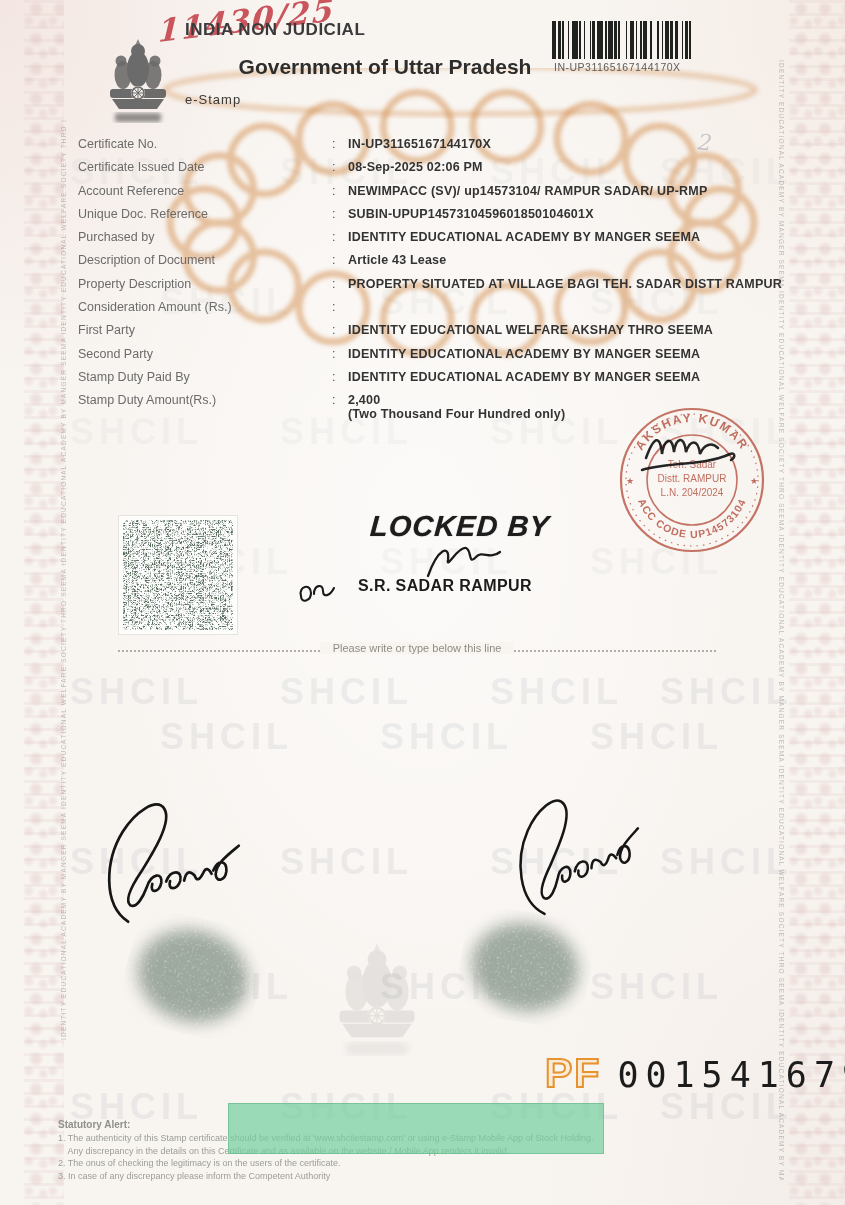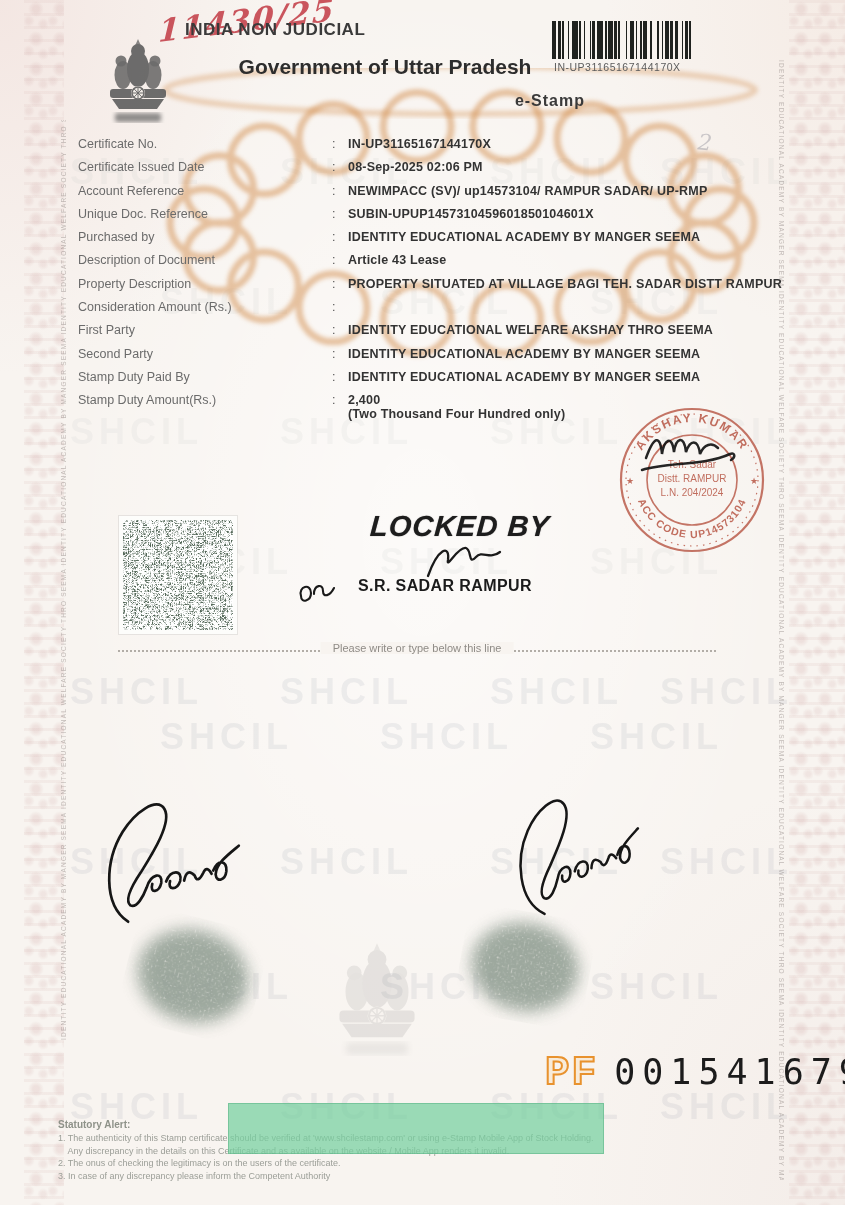--- a/index.html
+++ b/index.html
@@ -30,22 +30,22 @@
   .wm-emblem{position:absolute;left:318px;top:922px;width:118px;height:150px;opacity:.12;}
   
   .emblem{position:absolute;left:94px;top:16px;width:88px;height:126px;opacity:.88;}
   .hand-red{position:absolute;left:158px;top:2px;font-family:"DejaVu Serif",serif;
             font-style:italic;font-size:31px;color:#c23a44;transform:rotate(-7deg) skewX(-10deg);
             letter-spacing:2px;font-weight:bold;opacity:.85;}
   .t1{position:absolute;left:185px;top:20px;width:400px;
       font-size:17px;font-weight:bold;color:#3a3a3a;letter-spacing:.5px;}
   .t2{position:absolute;left:165px;top:55px;width:440px;text-align:center;
       font-size:21px;font-weight:bold;color:#2d2d2d;}
-  .t3{position:absolute;left:185px;top:92px;width:400px;text-align:right;
-      font-size:16px;font-weight:bold;color:#3a3a3a;letter-spacing:1px;}
+  .t3{position:absolute;left:185px;top:92px;width:400px;text-align:left;
+      font-size:13px;font-weight:normal;color:#3a3a3a;letter-spacing:1px;}
   .barcode{position:absolute;left:552px;top:21px;width:172px;height:38px;display:flex;align-items:stretch;}
   .barcode .b{height:100%;}
   .barcode-num{position:absolute;left:554px;top:61px;font-size:10.5px;color:#5c5c5c;letter-spacing:.5px;}
   .pencil2{position:absolute;left:698px;top:130px;font-size:22px;color:rgba(125,125,140,.38);
            font-family:"DejaVu Serif",serif;font-style:italic;transform:rotate(6deg);}
   .cloud{position:absolute;left:150px;top:68px;width:625px;height:295px;pointer-events:none;}
   
   .cert{position:absolute;left:78px;top:137px;width:705px;}
   .cert .row{display:flex;align-items:flex-start;min-height:23.3px;}
   .cert .lbl{width:254px;font-size:12.5px;color:#6b6b6b;}
@@ -69,21 +69,21 @@
   .divider-label{position:absolute;top:-10px;left:50%;transform:translateX(-50%);
                  background:#f8f4f0;padding:0 12px;font-size:11px;color:#8f8b86;white-space:nowrap;}
   
   .sig-left{position:absolute;left:92px;top:788px;width:175px;height:145px;transform:rotate(-6deg);}
   .sig-right{position:absolute;left:502px;top:780px;width:165px;height:140px;transform:rotate(-14deg);}
   .fp{position:absolute;}
   .fp-left{left:126px;top:918px;width:134px;height:116px;transform:rotate(14deg);}
   .fp-right{left:460px;top:912px;width:130px;height:110px;transform:rotate(10deg);}
   
   .pf{position:absolute;left:545px;top:1050px;display:flex;align-items:baseline;gap:16px;}
-  .pf-prefix{font-family:Liberation Mono, monospace;font-weight:bold;font-size:41px;
+  .pf-prefix{font-family:Liberation Sans, sans-serif;font-weight:bold;font-size:41px;
              color:rgba(250,215,165,.30);-webkit-text-stroke:2px #e8922e;letter-spacing:2px;text-align:center;}
   .pf-num{font-family:"DejaVu Sans Mono",monospace;font-size:35px;color:#1c1c1c;letter-spacing:7px;}
   
   .green-hl{position:absolute;left:228px;top:1103px;width:374px;height:49px;
             background:rgba(118,208,160,.72);border:1px solid rgba(85,175,130,.5);}
   .statutory{position:absolute;left:58px;top:1119px;width:660px;}
   .stat-title{font-size:10px;font-weight:bold;color:#8e9289;margin-bottom:2px;}
   .stat-line{font-size:9px;color:#9b9e97;line-height:12.5px;white-space:pre;}
   .blurred{filter:blur(.3px);}
 </style>

